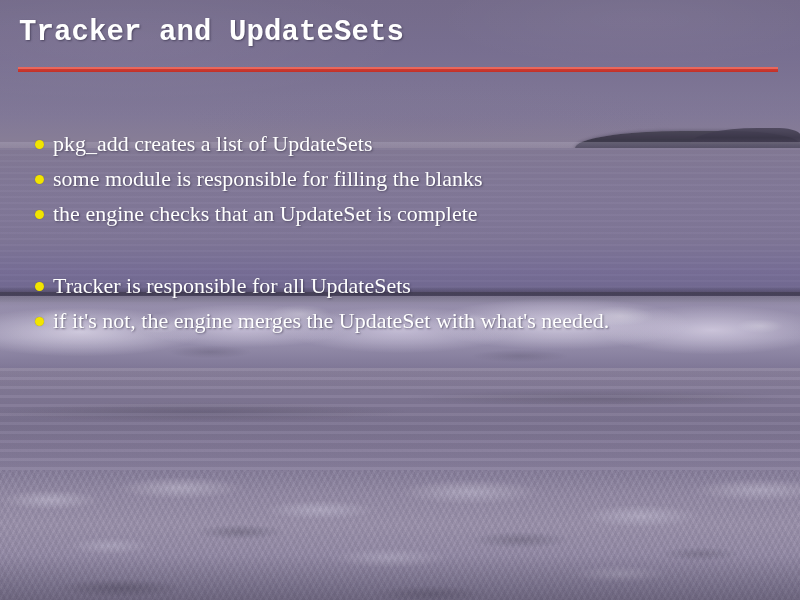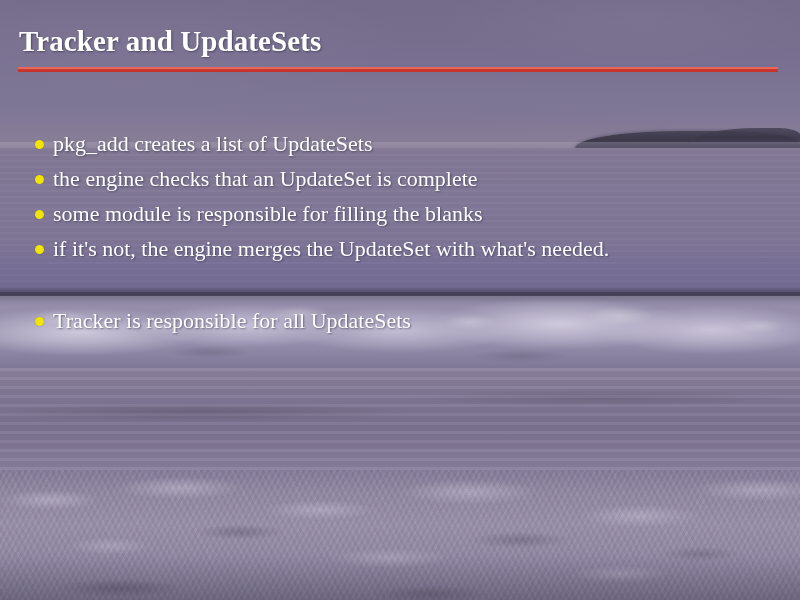--- a/index.html
+++ b/index.html
@@ -189,22 +189,22 @@
     background: linear-gradient(to bottom, rgba(110,96,140,.12), rgba(96,84,124,.10));
     mix-blend-mode: multiply;
   }
 
   
   .content { position: absolute; left: 0; top: 0; width: 800px; height: 600px; }
 
   .slide-title {
     position: absolute;
     left: 19px;
-    top: 24px;
-    font-family: Liberation Serif, serif;
+    top: 16px;
+    font-family: Liberation Mono, monospace;
     font-weight: bold;
     font-size: 29px;
     line-height: 34px;
     color: #ffffff;
     letter-spacing: .1px;
     text-shadow: 1px 1px 2px rgba(40,34,58,.55);
     white-space: nowrap;
   }
 
   .title-rule {
@@ -280,35 +280,35 @@
 
     <div class="bullet-list">
 
       <div class="bullet-row">
         <span class="bullet-dot"></span>
         <span class="bullet-text">pkg_add creates a list of UpdateSets</span>
       </div>
 
       <div class="bullet-row">
         <span class="bullet-dot"></span>
+        <span class="bullet-text">some module is responsible for filling the blanks</span>
+      </div>
+
+      <div class="bullet-row">
+        <span class="bullet-dot"></span>
         <span class="bullet-text">the engine checks that an UpdateSet is complete</span>
       </div>
 
+      <div class="bullet-row spaced">
+        <span class="bullet-dot"></span>
+        <span class="bullet-text">Tracker is responsible for all UpdateSets</span>
+      </div>
+
       <div class="bullet-row">
         <span class="bullet-dot"></span>
-        <span class="bullet-text">some module is responsible for filling the blanks</span>
-      </div>
-
-      <div class="bullet-row">
-        <span class="bullet-dot"></span>
         <span class="bullet-text">if it's not, the engine merges the UpdateSet with what's needed.</span>
-      </div>
-
-      <div class="bullet-row spaced">
-        <span class="bullet-dot"></span>
-        <span class="bullet-text">Tracker is responsible for all UpdateSets</span>
       </div>
 
 
 
     </div>
   </div>
 </div>
 
 </body></html>

